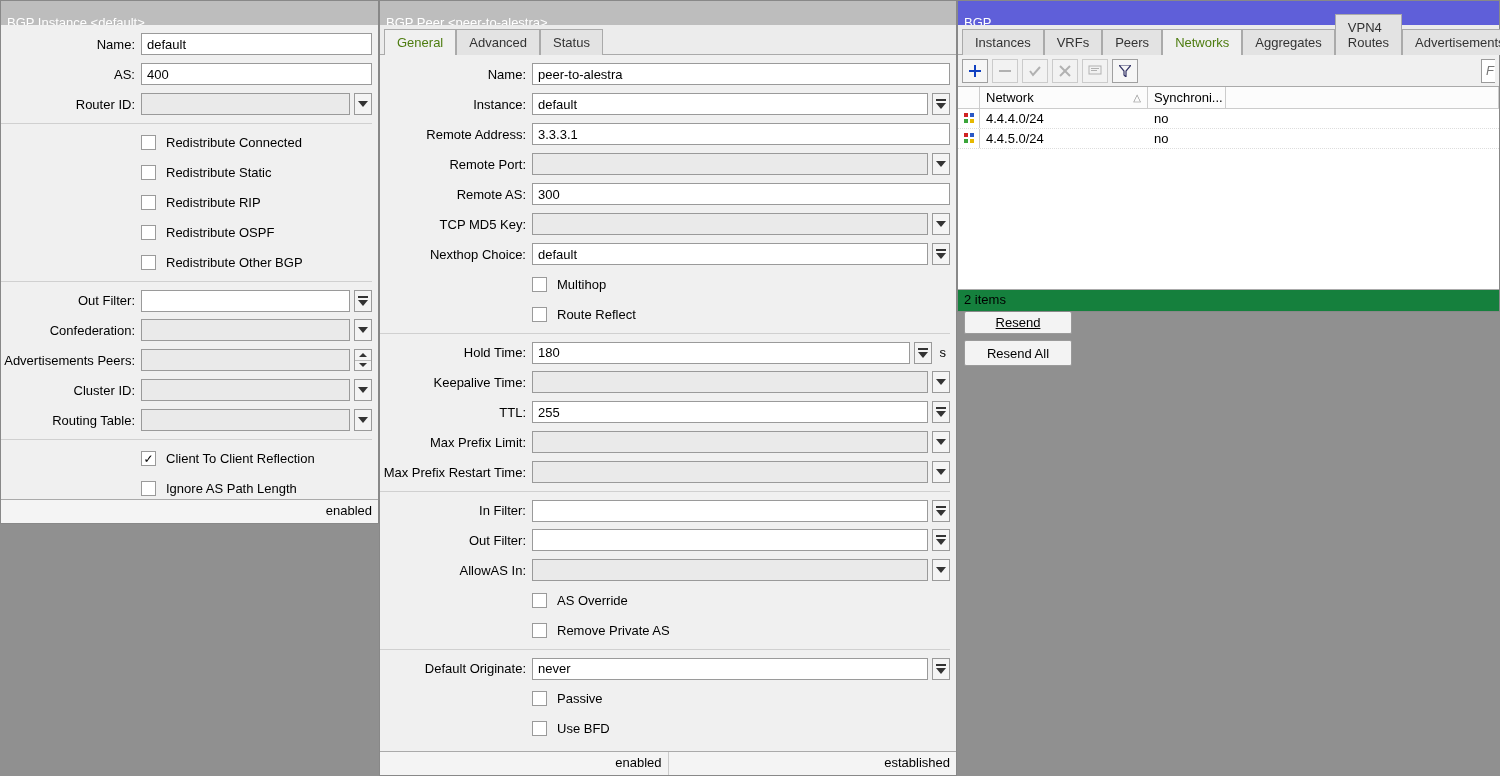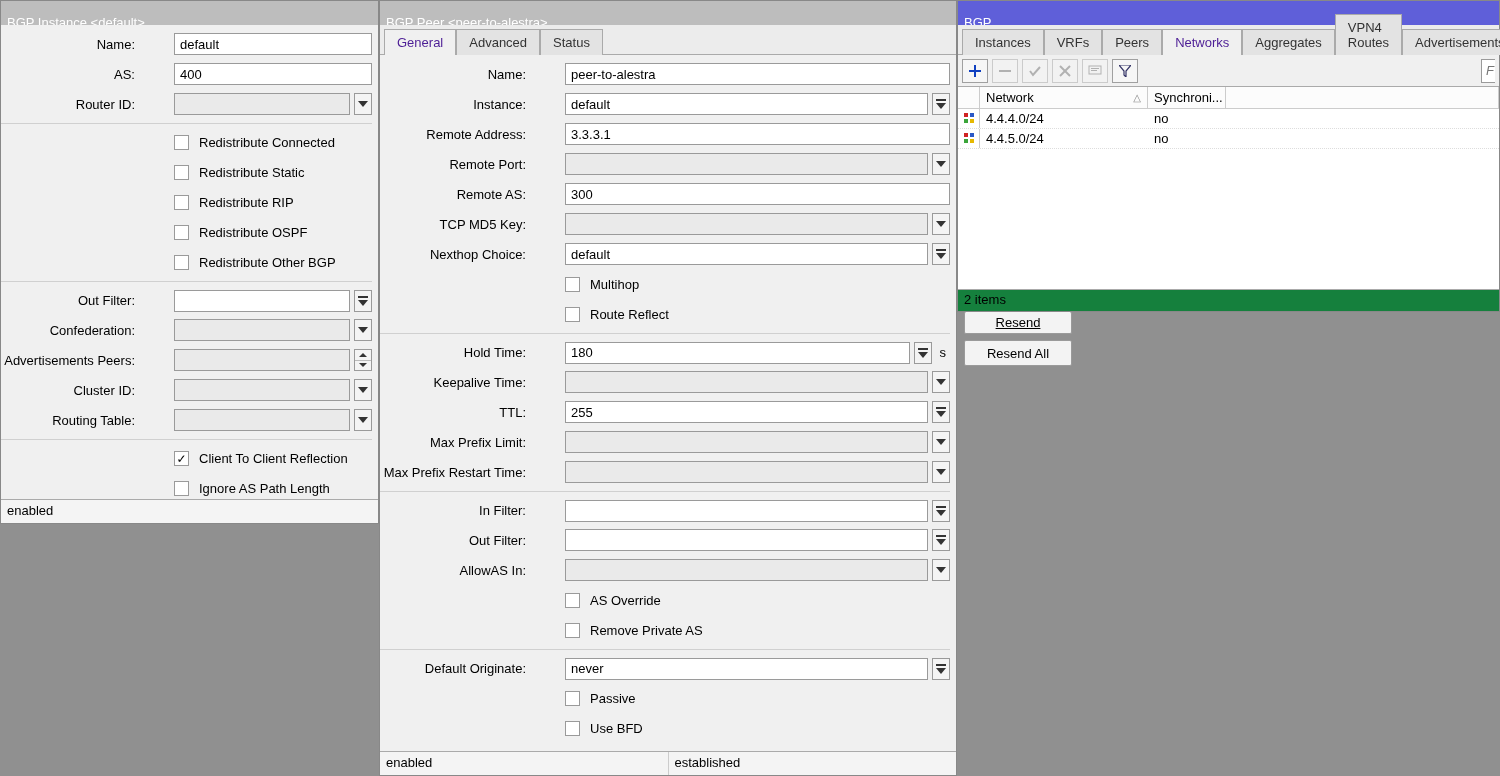--- a/index.html
+++ b/index.html
@@ -4,43 +4,43 @@
 <style>
   html,body{margin:0;padding:0;height:100%;font-family:"Segoe UI",Tahoma,Verdana,sans-serif;font-size:13px;color:#000;background:#909090;}
   *,*::before,*::after{box-sizing:border-box;}
   .app{position:relative;width:1500px;height:776px;overflow:hidden;}
   .win{position:absolute;display:flex;flex-direction:column;background:#f0f0f0;border:1px solid #888;box-shadow:0 0 0 rgba(0,0,0,0);}
   .titlebar{height:20px;line-height:20px;padding:12px 6px;font-size:13px;white-space:nowrap;overflow:hidden;}
   .titlebar.gray{background:#bdbdbd;color:#fff;}
   .titlebar.blue{background:#5f5fd9;color:#fff;}
   .body{flex:1;overflow:hidden;display:flex;flex-direction:column;}
   .form{flex:1;overflow:auto;padding:4px 6px 4px 0;}
-  .row{display:flex;align-items:center;height:30px;gap:33px;}
+  .row{display:flex;align-items:center;height:30px;}
   .row.hsep{border-top:1px solid #d0d0d0;margin-top:4px;padding-top:4px;height:34px;}
   .lbl{width:140px;text-align:right;padding-right:6px;color:#000;}
   .peer .lbl{width:152px;}
   .ctrl{flex:1;display:flex;align-items:center;gap:4px;}
   input[type=text].fld,div.fld{height:22px;border:1px solid #9a9a9a;background:#fff;padding:0 5px;font:inherit;flex:1;min-width:0;}
   div.fld{line-height:20px;}
   .fld.disabled{background:#eaeaea;color:#555;}
   .drop{width:18px;height:22px;border:1px solid #9a9a9a;background:#f4f4f4;display:flex;align-items:center;justify-content:center;cursor:pointer;}
   .drop svg{display:block;}
   .spin{width:18px;height:22px;border:1px solid #9a9a9a;background:#f4f4f4;display:flex;flex-direction:column;}
   .spin div{flex:1;display:flex;align-items:center;justify-content:center;}
   .spin div:first-child{border-bottom:1px solid #bbb;}
   .chk{width:15px;height:15px;border:1px solid #9a9a9a;background:#fff;margin-right:6px;display:inline-flex;align-items:center;justify-content:center;}
   .chk.checked::after{content:"✓";font-size:12px;line-height:1;color:#000;}
   .unit{padding:0 4px;}
   .statusbar{display:flex;border-top:1px solid #aaa;background:#f4f4f4;height:24px;}
-  .statuscell{flex:1;border-right:1px solid #ccc;padding:3px 6px;}
+  .statuscell{flex:1;border-right:1px solid #ccc;padding:3px 6px;text-align:right;}
   .statuscell:last-child{border-right:none;}
   
   .tabs{display:flex;align-items:flex-end;height:30px;border-bottom:1px solid #aaa;background:#ececec;padding-left:4px;}
   .tab{padding:5px 12px;border:1px solid #aaa;border-bottom:none;background:#e3e3e3;margin-right:0px;position:relative;top:1px;cursor:pointer;color:#333;}
-  .tab.active{background:#f0f0f0;color:#4c1d95;}
+  .tab.active{background:#f0f0f0;color:#4d7c0f;}
   
   .toolbar{display:flex;align-items:center;gap:4px;height:32px;padding:4px;border-bottom:1px solid #aaa;background:#f0f0f0;}
   .tbtn{width:26px;height:24px;border:1px solid #a0a0a0;background:#f6f6f6;display:flex;align-items:center;justify-content:center;cursor:pointer;}
   .tbtn.disabled{opacity:.45;cursor:default;}
   .tspacer{flex:1;}
   .findbox{width:14px;height:24px;border:1px solid #9a9a9a;border-right:none;background:#fff;font-style:italic;color:#777;padding:0 4px;line-height:22px;}
   .grid{flex:1;background:#fff;display:flex;flex-direction:column;overflow:auto;}
   .ghead{display:flex;height:22px;border-bottom:1px solid #ccc;background:#fcfcfc;}
   .gh{border-right:1px solid #ccc;padding:2px 6px;display:flex;align-items:center;position:relative;}
   .gh .sort{margin-left:auto;color:#888;font-size:10px;}

